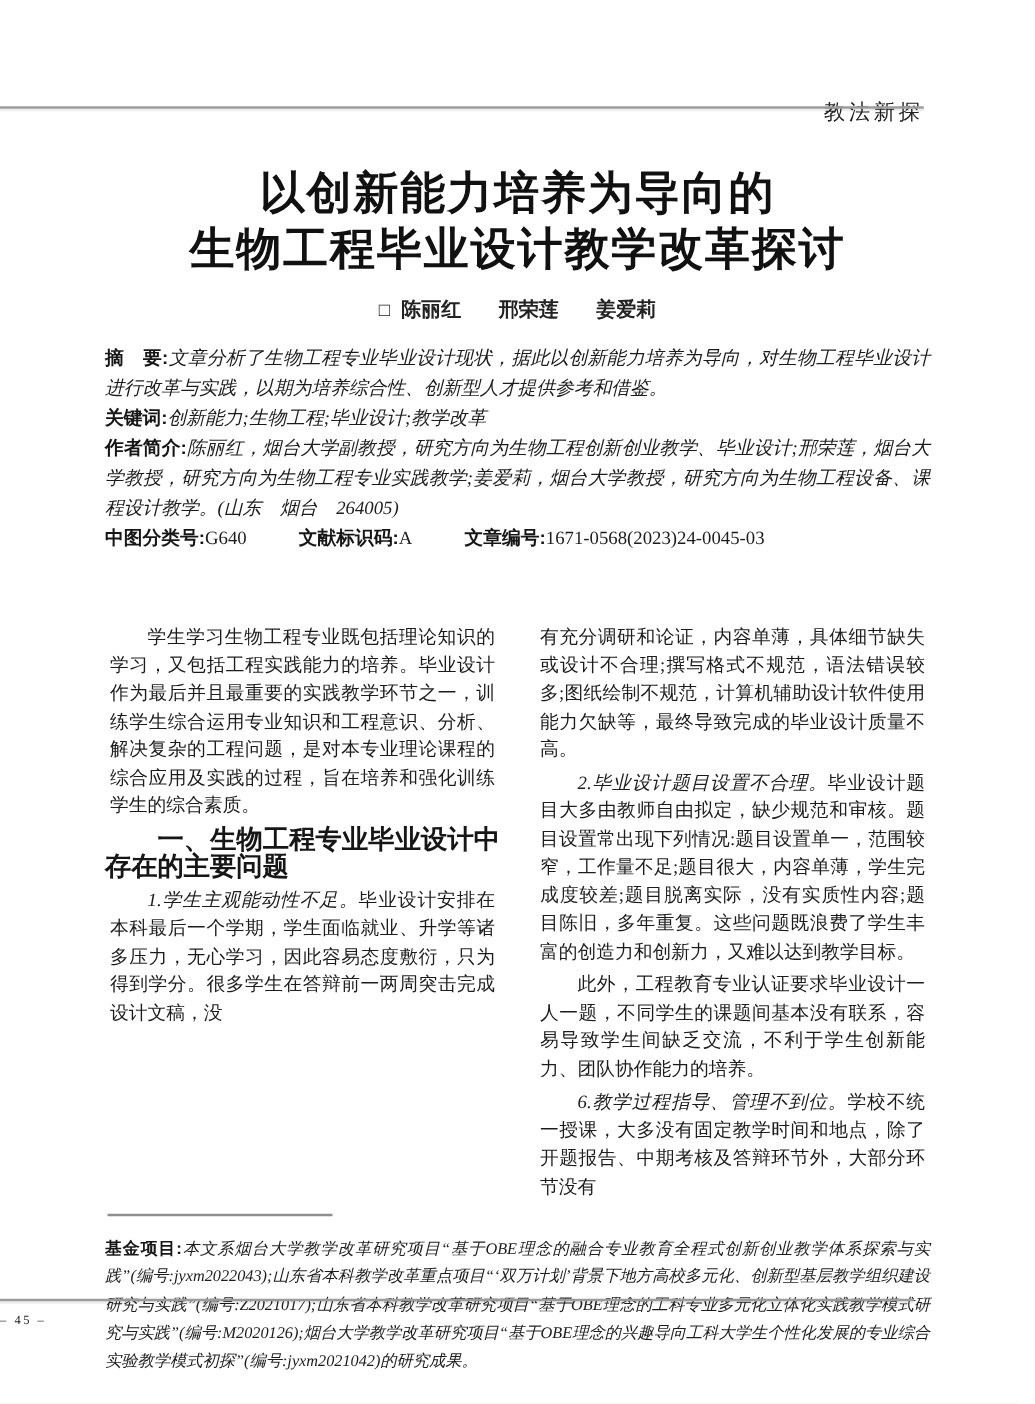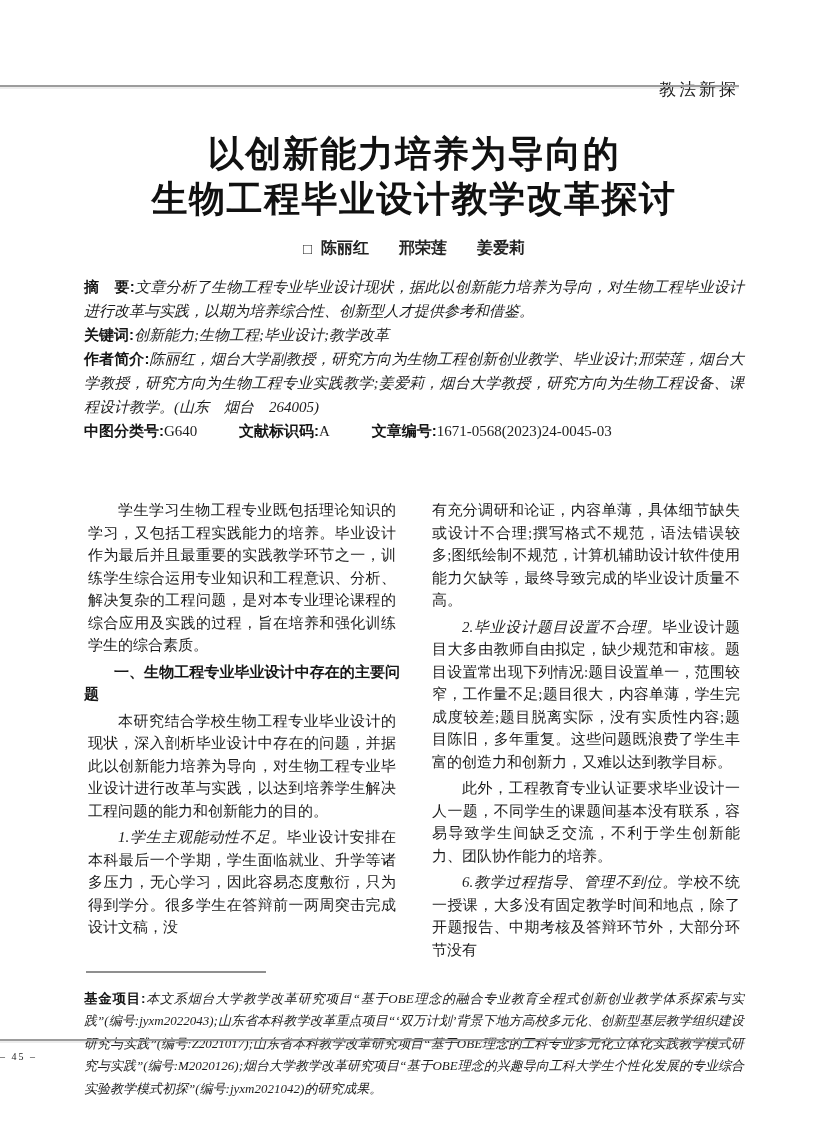--- a/index.html
+++ b/index.html
@@ -46,21 +46,21 @@
   .kai { font-style:italic; }
   .meta-inline span.group { display:inline-block; margin-right:38px; }
   .meta-inline span.group:last-child { margin-right:0; }
   
   .columns { margin-top:52px; display:flex; gap:28px; }
   .col { width:316px; font-size:15px; line-height:22.5px; text-align:justify; }
   .col p { margin:4px; }
   .indent { text-indent:2em; }
   .col h2 {
     font-family:"Liberation Sans","DejaVu Sans",sans-serif;
-    font-weight:bold; font-size:15px; line-height:22.5px;
+    font-weight:bold; font-size:21px; line-height:22.5px;
     text-indent:2em; text-align:justify; color:#161616;
   }
   
   .footnote-rule { margin-top:6px; margin-left:2px; width:180px; height:1.5px; background:#8f8f8f; }
   .footnote { margin-top:15px; font-size:13px; line-height:22.5px; text-align:justify; }
   .footnote .lbl { font-size:13.5px; }
   
   .bottom-rule {
     position:absolute; top:1039px; left:0; width:731px; height:2px;
     background:#9c9c9c; box-shadow:0 2px 0 rgba(0,0,0,0.07);
@@ -103,21 +103,20 @@
         <span class="group"><span class="lbl">文献标识码:</span><span>A</span></span>
         <span class="group"><span class="lbl">文章编号:</span><span>1671-0568(2023)24-0045-03</span></span>
       </p>
     </div>
 
     <div class="columns">
 
       <div class="col">
         <p class="indent">学生学习生物工程专业既包括理论知识的学习，又包括工程实践能力的培养。毕业设计作为最后并且最重要的实践教学环节之一，训练学生综合运用专业知识和工程意识、分析、解决复杂的工程问题，是对本专业理论课程的综合应用及实践的过程，旨在培养和强化训练学生的综合素质。</p>
         <h2>一、生物工程专业毕业设计中存在的主要问题</h2>
-        <p class="indent">本研究结合学校生物工程专业毕业设计的现状，深入剖析毕业设计中存在的问题，并据此以创新能力培养为导向，对生物工程专业毕业设计进行改革与实践，以达到培养学生解决工程问题的能力和创新能力的目的。</p>
         <p class="indent"><span class="kai">1.学生主观能动性不足。</span><span>毕业设计安排在本科最后一个学期，学生面临就业、升学等诸多压力，无心学习，因此容易态度敷衍，只为得到学分。很多学生在答辩前一两周突击完成设计文稿，没</span></p>
       </div>
 
       <div class="col">
         <p>有充分调研和论证，内容单薄，具体细节缺失或设计不合理;撰写格式不规范，语法错误较多;图纸绘制不规范，计算机辅助设计软件使用能力欠缺等，最终导致完成的毕业设计质量不高。</p>
         <p class="indent"><span class="kai">2.毕业设计题目设置不合理。</span><span>毕业设计题目大多由教师自由拟定，缺少规范和审核。题目设置常出现下列情况:题目设置单一，范围较窄，工作量不足;题目很大，内容单薄，学生完成度较差;题目脱离实际，没有实质性内容;题目陈旧，多年重复。这些问题既浪费了学生丰富的创造力和创新力，又难以达到教学目标。</span></p>
         <p class="indent">此外，工程教育专业认证要求毕业设计一人一题，不同学生的课题间基本没有联系，容易导致学生间缺乏交流，不利于学生创新能力、团队协作能力的培养。</p>
         <p class="indent"><span class="kai">6.教学过程指导、管理不到位。</span><span>学校不统一授课，大多没有固定教学时间和地点，除了开题报告、中期考核及答辩环节外，大部分环节没有</span></p>
       </div>
 

